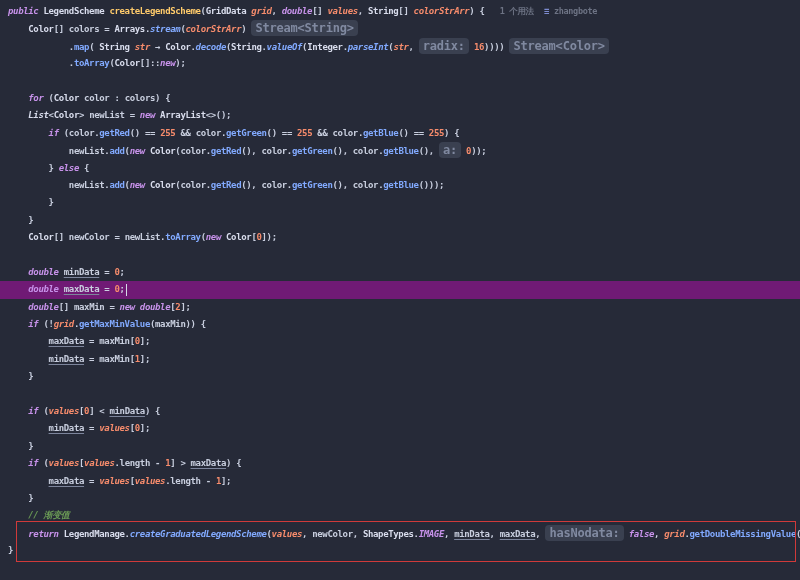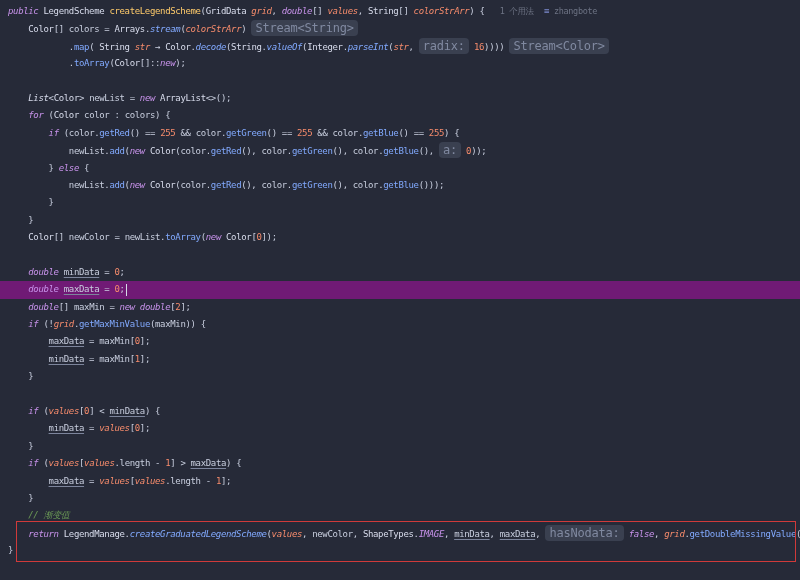--- a/index.html
+++ b/index.html
@@ -10,20 +10,21 @@
   }
   .editor{
     position:relative;width:800px;height:580px;overflow:hidden;
     background:#262a38;
   }
   .code-area{padding-top:3px;}
   .line{
     height:17.4px;line-height:17.4px;white-space:pre;
     padding-left:8px;font-size:9px;letter-spacing:-0.35px;
     color:#c9cfdf;
+    font-weight:bold;
   }
   .caret-line{background:#701a75;}
   .t-d{color:#c9cfdf;}
   .t-kw{color:#c792ea;font-style:italic;}
   .t-type{color:#d9dded;}
   .t-typei{color:#d9dded;font-style:italic;}
   .t-fn{color:#82aaff;}
   .t-fns{color:#82aaff;font-style:italic;text-align:right;}
   .t-fndecl{color:#ffcb6b;}
   .t-param{color:#f78c6c;font-style:italic;}
@@ -49,22 +50,22 @@
 </head>
 <body>
 
 <div class="editor" style="background: rgb(38, 42, 56);">
   <div class="code-area">
       <div class="line"><span class="t-kw">public </span><span class="t-type">LegendScheme </span><span class="t-fndecl">createLegendScheme</span><span class="t-d">(</span><span class="t-type">GridData </span><span class="t-param">grid</span><span class="t-d">, </span><span class="t-kw">double</span><span class="t-d">[] </span><span class="t-param">values</span><span class="t-d">, </span><span class="t-type">String</span><span class="t-d">[] </span><span class="t-param">colorStrArr</span><span class="t-d">) {   </span><span class="t-vision">1 个用法</span><span class="t-vicon">  ≡ </span><span class="t-vision">zhangbote</span></div>
       <div class="line"><span class="t-d">    </span><span class="t-type">Color</span><span class="t-d">[] </span><span class="t-d">colors</span><span class="t-d"> = </span><span class="t-type">Arrays</span><span class="t-d">.</span><span class="t-fns">stream</span><span class="t-d">(</span><span class="t-param">colorStrArr</span><span class="t-d">) </span><span class="t-chip">Stream&lt;String&gt;</span></div>
       <div class="line"><span class="t-d">            </span><span class="t-d">.</span><span class="t-fn">map</span><span class="t-d">( </span><span class="t-type">String </span><span class="t-param">str</span><span class="t-d"> → </span><span class="t-type">Color</span><span class="t-d">.</span><span class="t-fns">decode</span><span class="t-d">(</span><span class="t-type">String</span><span class="t-d">.</span><span class="t-fns">valueOf</span><span class="t-d">(</span><span class="t-type">Integer</span><span class="t-d">.</span><span class="t-fns">parseInt</span><span class="t-d">(</span><span class="t-param">str</span><span class="t-d">, </span><span class="t-chip">radix:</span><span class="t-d"> </span><span class="t-num">16</span><span class="t-d">)))) </span><span class="t-chip">Stream&lt;Color&gt;</span></div>
       <div class="line"><span class="t-d">            </span><span class="t-d">.</span><span class="t-fn">toArray</span><span class="t-d">(</span><span class="t-type">Color</span><span class="t-d">[]::</span><span class="t-kw">new</span><span class="t-d">);</span></div>
       <div class="line"></div>
+      <div class="line"><span class="t-d">    </span><span class="t-kw">for </span><span class="t-d">(</span><span class="t-type">Color </span><span class="t-d">color</span><span class="t-d"> : </span><span class="t-d">colors</span><span class="t-d">) {</span></div>
       <div class="line"><span class="t-d">    </span><span class="t-typei">List</span><span class="t-d">&lt;</span><span class="t-type">Color</span><span class="t-d">&gt; </span><span class="t-d">newList</span><span class="t-d"> = </span><span class="t-kw">new </span><span class="t-type">ArrayList</span><span class="t-d">&lt;&gt;();</span></div>
-      <div class="line"><span class="t-d">    </span><span class="t-kw">for </span><span class="t-d">(</span><span class="t-type">Color </span><span class="t-d">color</span><span class="t-d"> : </span><span class="t-d">colors</span><span class="t-d">) {</span></div>
       <div class="line"><span class="t-d">        </span><span class="t-kw">if </span><span class="t-d">(</span><span class="t-d">color</span><span class="t-d">.</span><span class="t-fn">getRed</span><span class="t-d">() == </span><span class="t-num">255</span><span class="t-d"> &amp;&amp; </span><span class="t-d">color</span><span class="t-d">.</span><span class="t-fn">getGreen</span><span class="t-d">() == </span><span class="t-num">255</span><span class="t-d"> &amp;&amp; </span><span class="t-d">color</span><span class="t-d">.</span><span class="t-fn">getBlue</span><span class="t-d">() == </span><span class="t-num">255</span><span class="t-d">) {</span></div>
       <div class="line"><span class="t-d">            </span><span class="t-d">newList</span><span class="t-d">.</span><span class="t-fn">add</span><span class="t-d">(</span><span class="t-kw">new </span><span class="t-type">Color</span><span class="t-d">(</span><span class="t-d">color</span><span class="t-d">.</span><span class="t-fn">getRed</span><span class="t-d">(), </span><span class="t-d">color</span><span class="t-d">.</span><span class="t-fn">getGreen</span><span class="t-d">(), </span><span class="t-d">color</span><span class="t-d">.</span><span class="t-fn">getBlue</span><span class="t-d">(), </span><span class="t-chip">a:</span><span class="t-d"> </span><span class="t-num">0</span><span class="t-d">));</span></div>
       <div class="line"><span class="t-d">        } </span><span class="t-kw">else </span><span class="t-d">{</span></div>
       <div class="line"><span class="t-d">            </span><span class="t-d">newList</span><span class="t-d">.</span><span class="t-fn">add</span><span class="t-d">(</span><span class="t-kw">new </span><span class="t-type">Color</span><span class="t-d">(</span><span class="t-d">color</span><span class="t-d">.</span><span class="t-fn">getRed</span><span class="t-d">(), </span><span class="t-d">color</span><span class="t-d">.</span><span class="t-fn">getGreen</span><span class="t-d">(), </span><span class="t-d">color</span><span class="t-d">.</span><span class="t-fn">getBlue</span><span class="t-d">()));</span></div>
       <div class="line"><span class="t-d">        }</span></div>
       <div class="line"><span class="t-d">    }</span></div>
       <div class="line"><span class="t-d">    </span><span class="t-type">Color</span><span class="t-d">[] </span><span class="t-d">newColor</span><span class="t-d"> = </span><span class="t-d">newList</span><span class="t-d">.</span><span class="t-fn">toArray</span><span class="t-d">(</span><span class="t-kw">new </span><span class="t-type">Color</span><span class="t-d">[</span><span class="t-num">0</span><span class="t-d">]);</span></div>
       <div class="line"></div>
       <div class="line"><span class="t-d">    </span><span class="t-kw">double </span><span class="t-varu">minData</span><span class="t-d"> = </span><span class="t-num">0</span><span class="t-d">;</span></div>
       <div class="line caret-line"><span class="t-d">    </span><span class="t-kw">double </span><span class="t-varu">maxData</span><span class="t-d"> = </span><span class="t-num">0</span><span class="t-d">;</span><span class="t-caret"></span></div>

